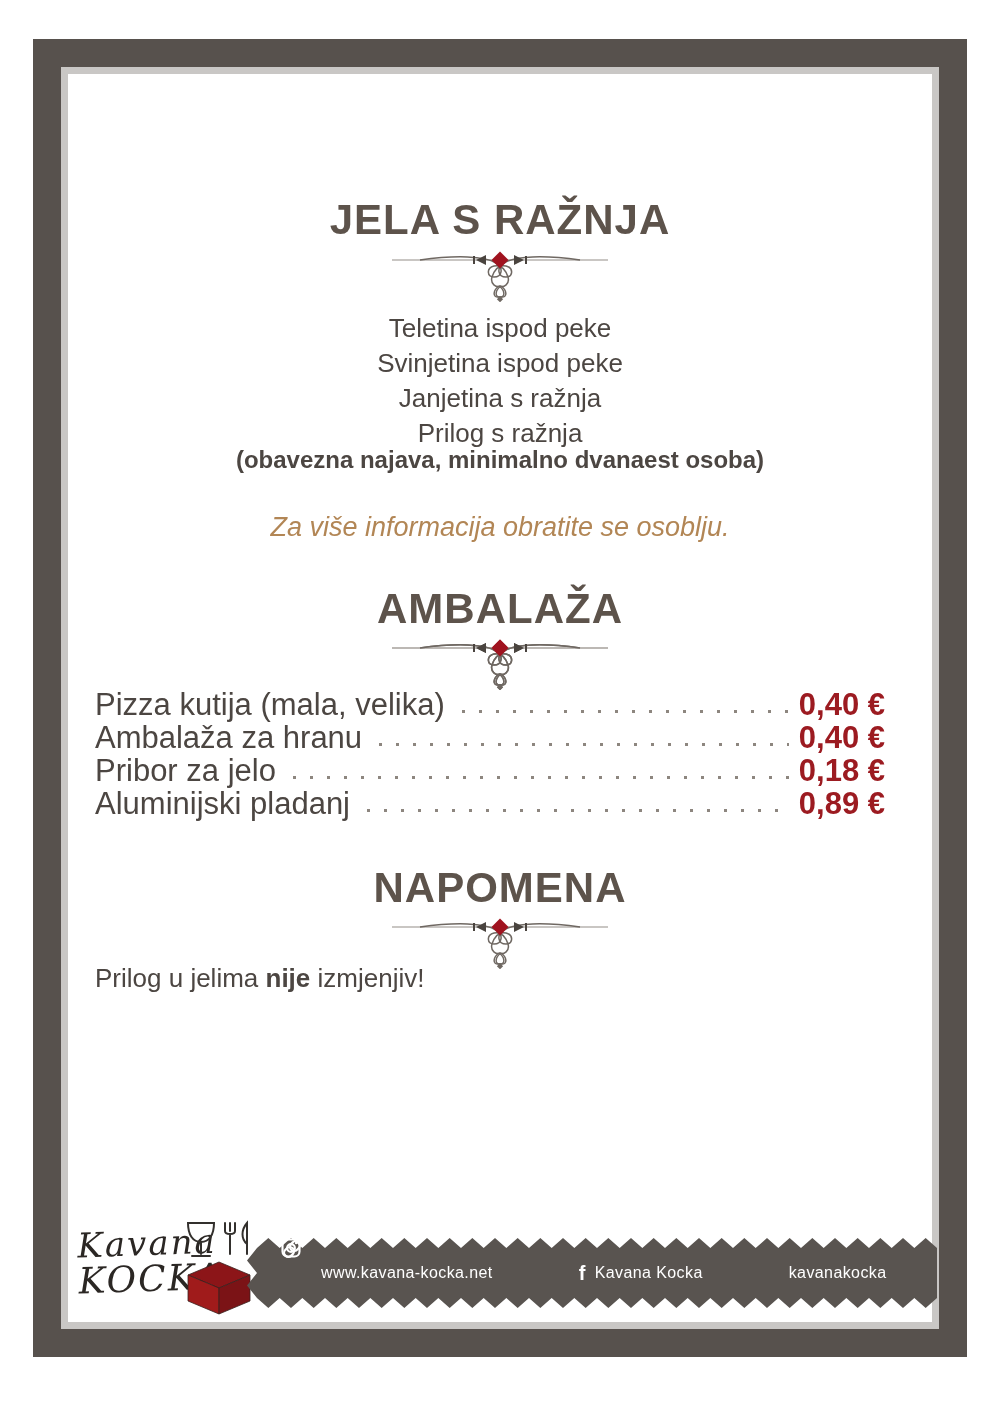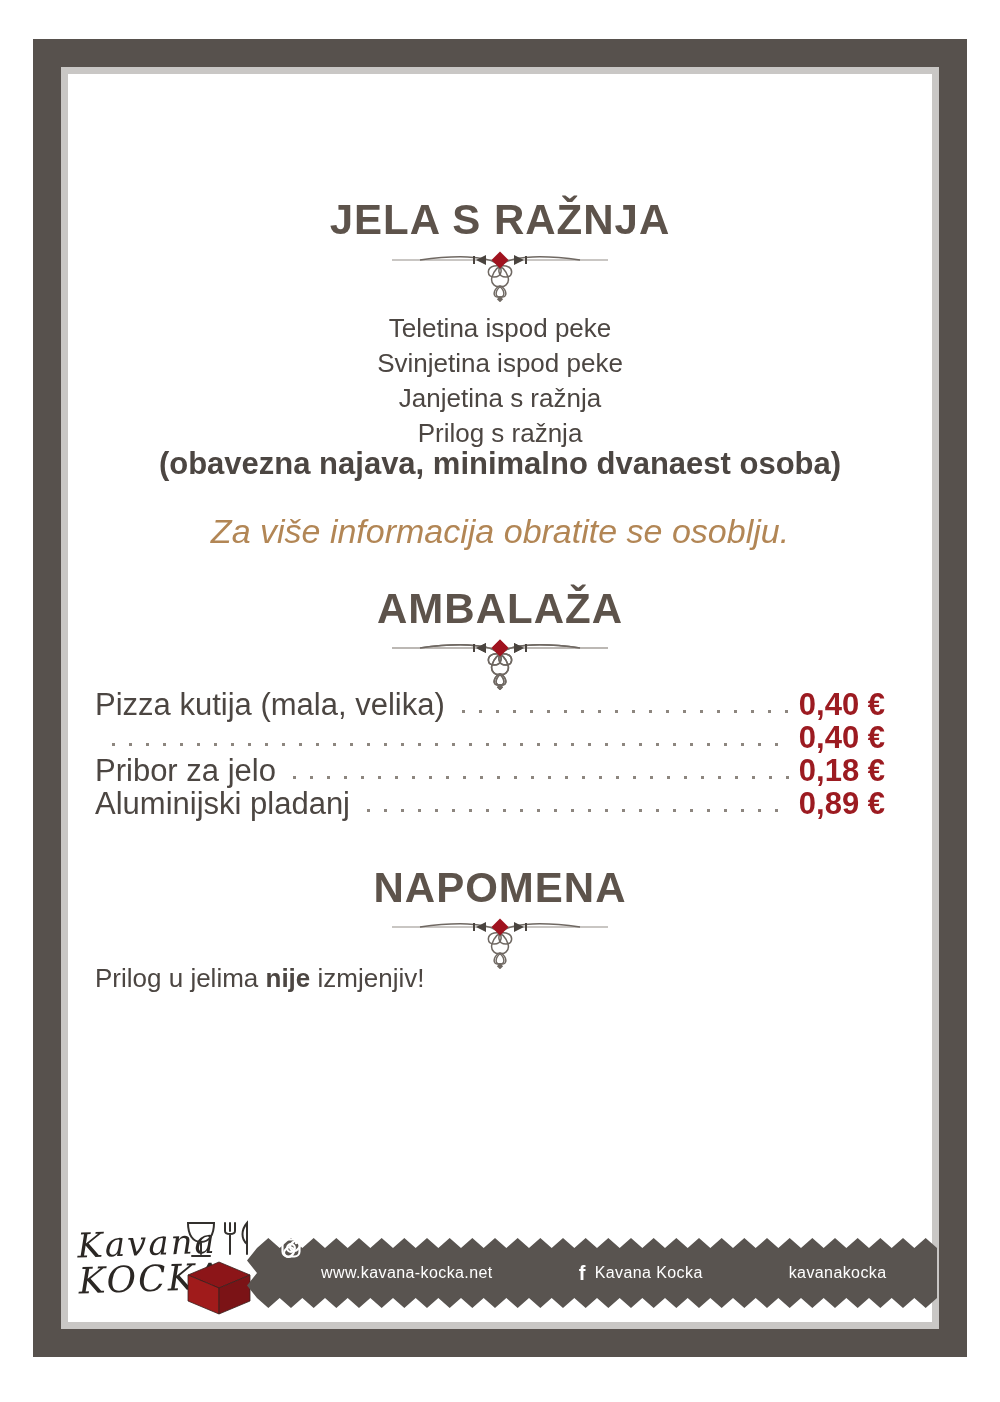--- a/index.html
+++ b/index.html
@@ -9,23 +9,23 @@
   .mat{position:absolute;left:61px;top:67px;width:878px;height:1262px;background:#c9c7c5;}
   .sheet{position:absolute;left:68px;top:74px;width:864px;height:1248px;background:#ffffff;}
 
   .h-title{position:absolute;left:0;width:1000px;text-align:center;
            font-size:42px;font-weight:700;letter-spacing:1px;color:#5d534b;}
   .divider{position:absolute;left:390px;width:220px;height:52px;}
 
   .dish-list{position:absolute;left:0;width:1000px;text-align:center;
              font-size:26px;line-height:35px;color:#4c4642;}
   .note-bold{position:absolute;left:0;width:1000px;text-align:center;
-             font-size:31px;font-weight:700;color:#4c4642;}
+             font-size:24px;font-weight:700;color:#4c4642;}
   .info-italic{position:absolute;left:0;width:1000px;text-align:center;
-               font-size:34px;font-style:italic;color:#b28655;}
+               font-size:27px;font-style:italic;color:#b28655;}
 
   .price-list{position:absolute;left:95px;width:790px;}
   .price-row{display:flex;align-items:baseline;font-size:31px;line-height:33px;color:#4c4642;}
   .leader{flex:1;align-self:flex-end;height:5px;margin:0 10px 7px 10px;
           background-image:radial-gradient(circle, #8d867f 1.6px, transparent 2px);
           background-size:17px 5px;background-repeat:repeat-x;background-position:0 center;}
   .item-price{color:#9c1b21;font-weight:700;min-width:72px;text-align:left;white-space:nowrap;}
 
   .napomena-note{position:absolute;left:95px;font-size:26px;color:#4c4642;}
   .napomena-note b{font-weight:700;}
@@ -94,20 +94,21 @@
     </g>
   </svg>
 
   <div class="price-list" style="top:688px">
     <div class="price-row">
       <span>Pizza kutija (mala, velika)</span>
       <span class="leader"></span>
       <span class="item-price">0,40 €</span>
     </div>
     <div class="price-row">
+      <span>Ambalaža za hranu</span>
       <span class="leader"></span>
       <span class="item-price">0,40 €</span>
     </div>
     <div class="price-row">
       <span>Pribor za jelo</span>
       <span class="leader"></span>
       <span class="item-price">0,18 €</span>
     </div>
     <div class="price-row">
       <span>Aluminijski pladanj</span>

